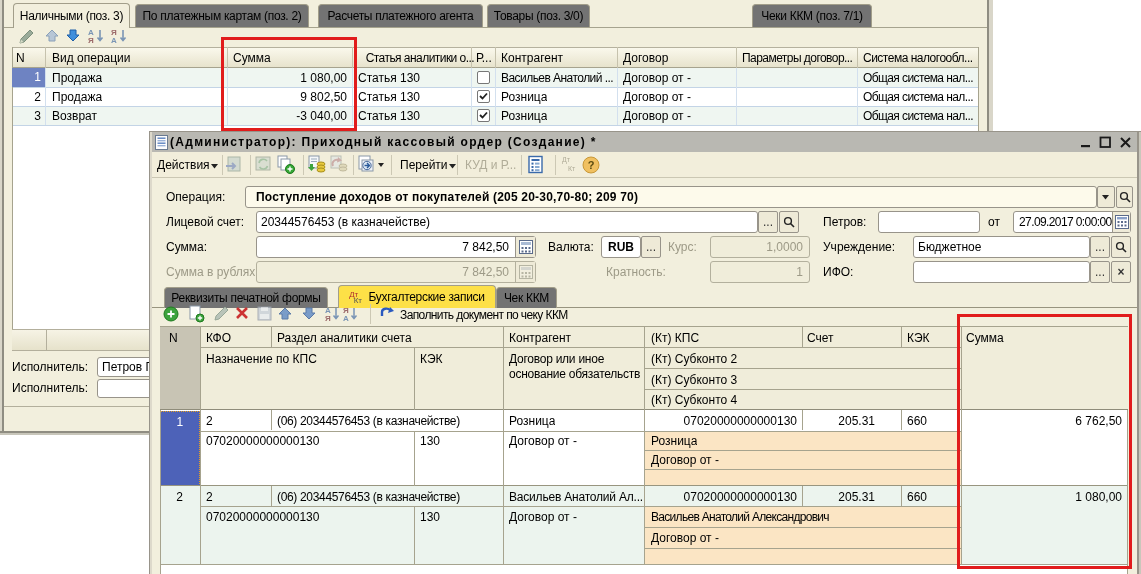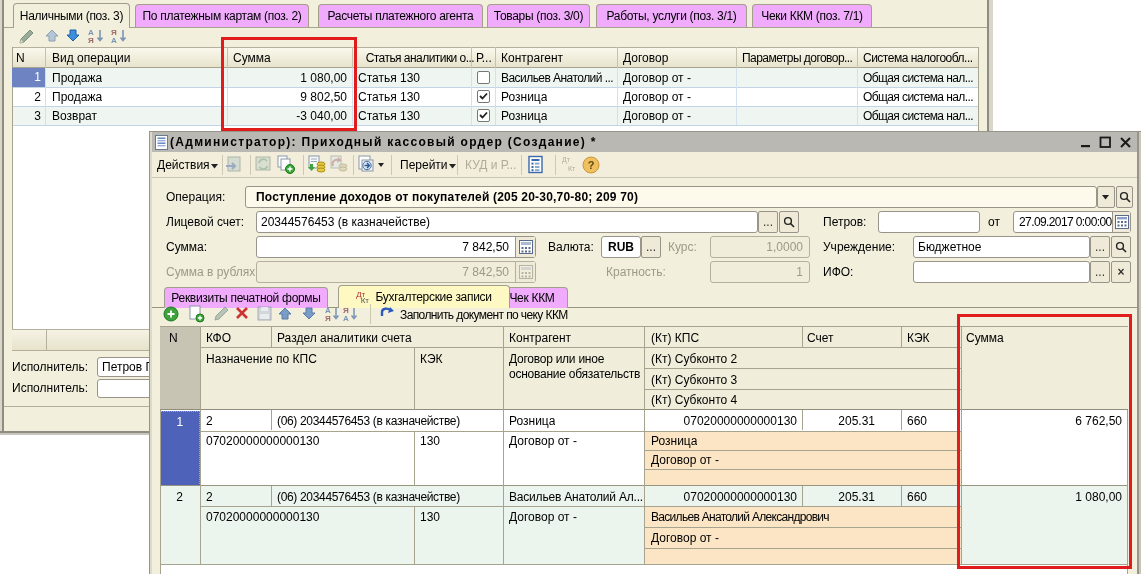--- a/index.html
+++ b/index.html
@@ -1,20 +1,20 @@
 <!DOCTYPE html>
 <html><head>
 <meta charset="utf-8">
 <style>
 html,body{margin:0;padding:0;}
 body{width:1141px;height:574px;position:relative;overflow:hidden;background:#fff;
   font-family:"Liberation Sans",sans-serif;font-size:12px;color:#000;}
 .abs{position:absolute;}
 .tab{position:absolute;border:1px solid #a29e8a;border-bottom:none;border-radius:4px 4px 0 0;
-  background:#f0abfc;text-align:center;box-sizing:border-box;letter-spacing:-0.3px;}
+  background:#737373;text-align:center;box-sizing:border-box;letter-spacing:-0.3px;}
 .hline{position:absolute;height:1px;background:#a6a38e;}
 .vline{position:absolute;width:1px;background:#a6a38e;}
 .fld{position:absolute;background:#fff;border:1px solid #98948a;border-radius:3px;box-sizing:border-box;}
 .fldd{position:absolute;background:#f0edda;border:1px solid #b3b09d;border-radius:3px;box-sizing:border-box;color:#9d9a87;}
 .btn{position:absolute;background:#eeead7;border:1px solid #98948a;border-radius:2px;box-sizing:border-box;
   text-align:center;color:#333;}
 .lbl{position:absolute;white-space:nowrap;}
 .glbl{position:absolute;white-space:nowrap;color:#9d9a87;}
 .cell{position:absolute;white-space:nowrap;overflow:hidden;box-sizing:border-box;}
 </style>
@@ -29,21 +29,20 @@
   <div class="abs" style="left:987px;top:0;width:2px;height:435px;background:#8f8d82;"></div>
   <div class="abs" style="left:989px;top:0;width:4px;height:435px;background:#d9d6c9;"></div>
 
   <div class="abs" style="left:0;top:431px;width:993px;height:2px;background:#8f8d82;"></div>
   <div class="abs" style="left:0;top:433px;width:993px;height:2px;background:#c8c6ba;"></div>
 
   <div class="hline" style="left:4px;top:27px;width:983px;"></div>
   <div class="tab" style="left:135px;top:4px;width:174px;height:23px;line-height:23px;">По платежным картам (поз. 2)</div>
   <div class="tab" style="left:318px;top:4px;width:165px;height:23px;line-height:23px;">Расчеты платежного агента</div>
   <div class="tab" style="left:487px;top:4px;width:103px;height:23px;line-height:23px;">Товары (поз. 3/0)</div>
-  <div class="tab" style="left:596px;top:4px;width:151px;height:23px;line-height:23px;">Работы, услуги (поз. 3/1)</div>
   <div class="tab" style="left:752px;top:4px;width:120px;height:23px;line-height:23px;">Чеки ККМ (поз. 7/1)</div>
   <div class="tab" style="left:13px;top:3px;width:117px;height:25px;line-height:24px;background:#f2efdd;">Наличными (поз. 3)</div>
 
   <svg class="abs" style="left:14px;top:27px;" width="115" height="18" viewBox="0 0 115 18">
 
     <g transform="translate(4,2)">
       <polygon points="12,1 15,4 6,13 2,14 3,10" fill="#9aab9a" stroke="#7c8f7c" stroke-width="1"></polygon>
       <polygon points="2,14 3,10.5 5.5,13" fill="#d8dcc8"></polygon>
     </g>
 
@@ -344,22 +343,22 @@
   </div>
   <div class="glbl" style="left:457px;top:134px;">Кратность:</div>
   <div class="fldd" style="left:561px;top:130px;width:100px;height:22px;line-height:20px;text-align:right;padding-right:6px;">1</div>
   <div class="lbl" style="left:674px;top:134px;">ИФО:</div>
   <div class="fld" style="left:764px;top:130px;width:177px;height:22px;"></div>
   <div class="btn" style="left:941px;top:130px;width:20px;height:22px;line-height:20px;">...</div>
   <div class="btn" style="left:962px;top:130px;width:20px;height:22px;line-height:20px;font-weight:bold;">×</div>
 
   <div class="hline" style="left:3px;top:176px;width:985px;background:#98947f;"></div>
   <div class="tab" style="left:15px;top:156px;width:164px;height:21px;line-height:21px;">Реквизиты печатной формы</div>
-  <div class="tab" style="left:347px;top:156px;width:72px;height:21px;line-height:21px;">Чек ККМ</div>
-  <div class="tab" style="left:189px;top:154px;width:172px;height:23px;line-height:22px;background:#fef9c3;">
+  <div class="tab" style="left:347px;top:156px;width:61px;height:21px;line-height:21px;">Чек ККМ</div>
+  <div class="tab" style="left:189px;top:154px;width:158px;height:23px;line-height:22px;background:#fde047;">
     <span style="color:#b03030;font-size:8px;position:relative;top:-4px;">Дт</span><span style="color:#555;font-size:8px;position:relative;top:2px;left:-4px;">Кт</span> Бухгалтерские записи</div>
 
   <svg class="abs" style="left:8px;top:173px;" width="250" height="20" viewBox="0 0 250 20">
     <circle cx="14" cy="10" r="7" fill="#3da33d" stroke="#1d7a1d"></circle>
     <path d="M10.5 10 L17.5 10 M14 6.5 L14 13.5" stroke="#fff" stroke-width="1.8"></path>
     <g>
       <rect x="33" y="2" width="10" height="13" fill="#fff" stroke="#8a98a8"></rect>
       <circle cx="43" cy="14" r="4" fill="#3da33d" stroke="#1d7a1d"></circle>
       <path d="M40.8 14 L45.2 14 M43 11.8 L43 16.2" stroke="#fff" stroke-width="1.3"></path>
     </g>

